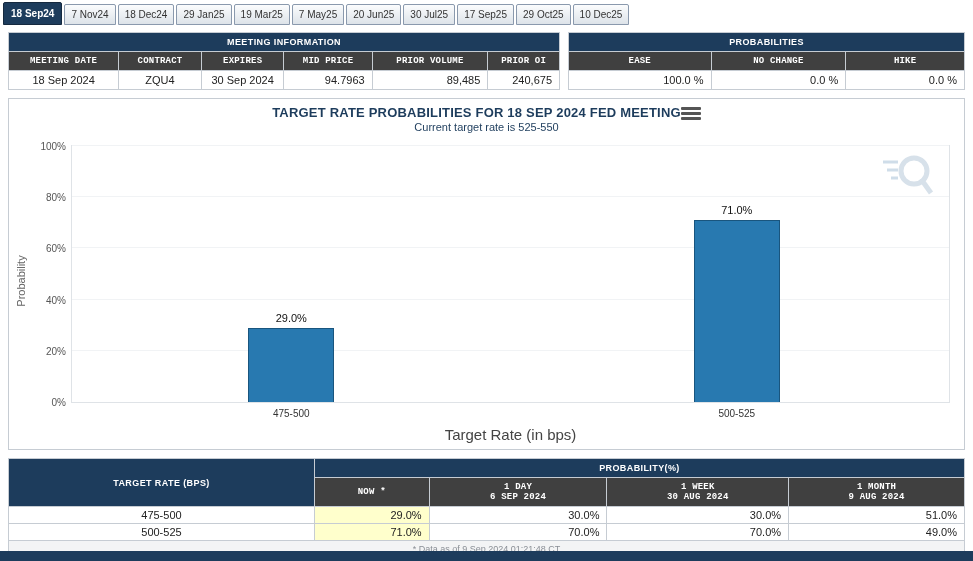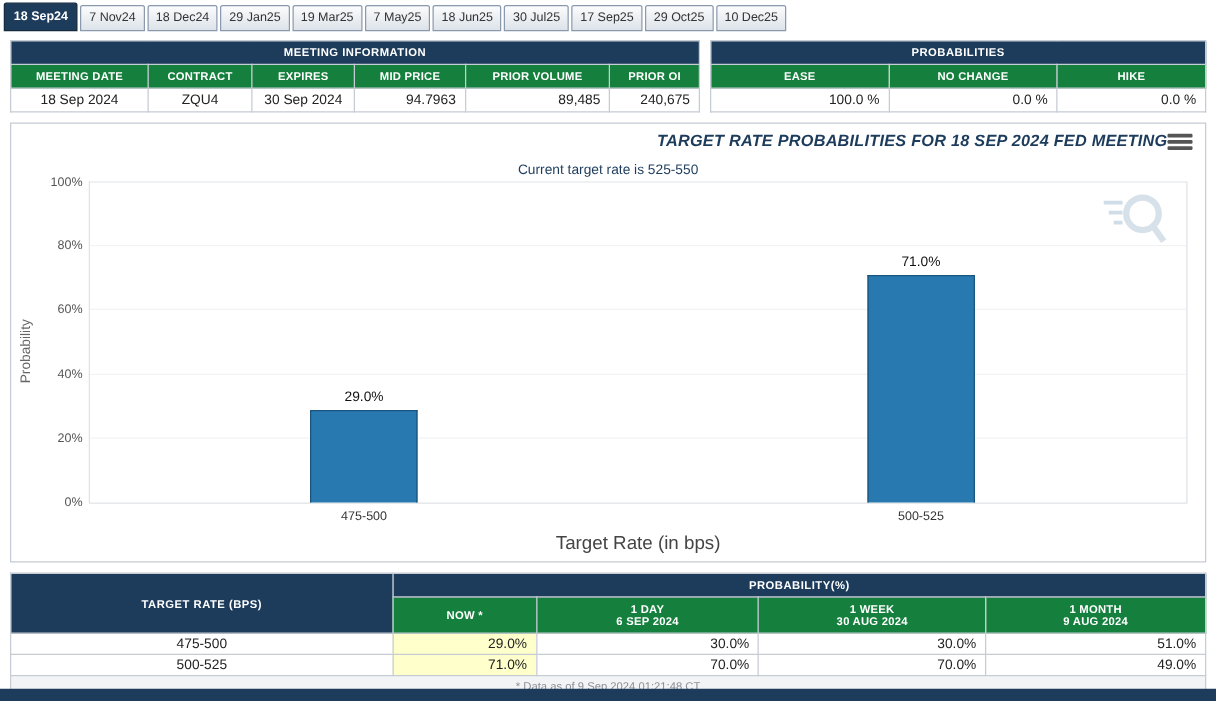--- a/index.html
+++ b/index.html
@@ -26,40 +26,40 @@
 
   
   .info-row { display: flex; gap: 8px; margin: 7px 8px 0 8px; }
   table { border-collapse: collapse; }
   .tbl th, .tbl td { border: 1px solid #c6ccd3; }
   .tbl .grp {
     background: #1d3c5c; color: #fff; font-size: 9px; font-weight: bold;
     text-align: center; padding: 4px 4px; letter-spacing: .4px;
   }
   .tbl .colh {
-    background: #15803d; color: #fff; font-size: 9px; font-weight: bold;
-    text-align: center; padding: 4px 4px; letter-spacing: .2px;
+    background: #404040; color: #fff; font-size: 9px; font-weight: bold;
+    text-align: center; padding: 4px 4px; letter-spacing: .2px; font-family: Liberation Mono, monospace;
   }
   .tbl td { font-size: 11px; color: #222; padding: 3px 7px; background: #fff; }
   .tbl td.c { text-align: center; }
   .tbl td.r { text-align: right; }
   .tbl td.hl { background: #ffffcc; }
   .meeting-tbl { width: 552px; }
   .prob-tbl { flex: 1; border-radius: 25px; }
 
   
   .chart-panel {
     margin: 8px 8px 0 8px; border: 1px solid #c6ccd3; background: #fff;
     height: 352px; position: relative;
   }
-  .chart-head { display: flex; justify-content: flex-end; align-items: flex-start; padding: 6px 10px 0 10px; font-style: italic; }
+  .chart-head { display: flex; justify-content: center; align-items: flex-start; padding: 6px 10px 0 10px; }
   .chart-title { color: #1d3c5c; font-size: 13px; font-weight: bold; letter-spacing: .2px; }
   .menu-icon { width: 20px; height: 13px; display: flex; flex-direction: column; justify-content: space-between; cursor: pointer; margin-top: 2px; }
   .menu-icon span { display: block; height: 3px; background: #555; border-radius: 1px; }
-  .chart-sub { text-align: center; color: #1d3c5c; font-size: 11px; margin-top: 10px; }
+  .chart-sub { text-align: center; color: #1d3c5c; font-size: 11px; margin-top: 1px; }
 
   .ylab {
     position: absolute; left: 12px; top: 52%;
     transform: translate(-50%, -50%) rotate(-90deg);
     font-size: 11px; color: #666; white-space: nowrap;
   }
   .plot {
     position: absolute; left: 62px; right: 14px; top: 46px; bottom: 46px;
     border: 1px solid #dfe3e7; background: #fff;
   }
@@ -105,21 +105,21 @@
 </head>
 <body>
 
 <div class="tabs">
   <div class="tab selected">18 Sep24</div>
   <div class="tab">7 Nov24</div>
   <div class="tab">18 Dec24</div>
   <div class="tab">29 Jan25</div>
   <div class="tab">19 Mar25</div>
   <div class="tab">7 May25</div>
-  <div class="tab">18 Jun25</div>
+  <div class="tab">20 Jun25</div>
   <div class="tab">30 Jul25</div>
   <div class="tab">17 Sep25</div>
   <div class="tab">29 Oct25</div>
   <div class="tab">10 Dec25</div>
 </div>
 
 <div class="info-row">
 
   <table class="tbl meeting-tbl">
     <colgroup>

